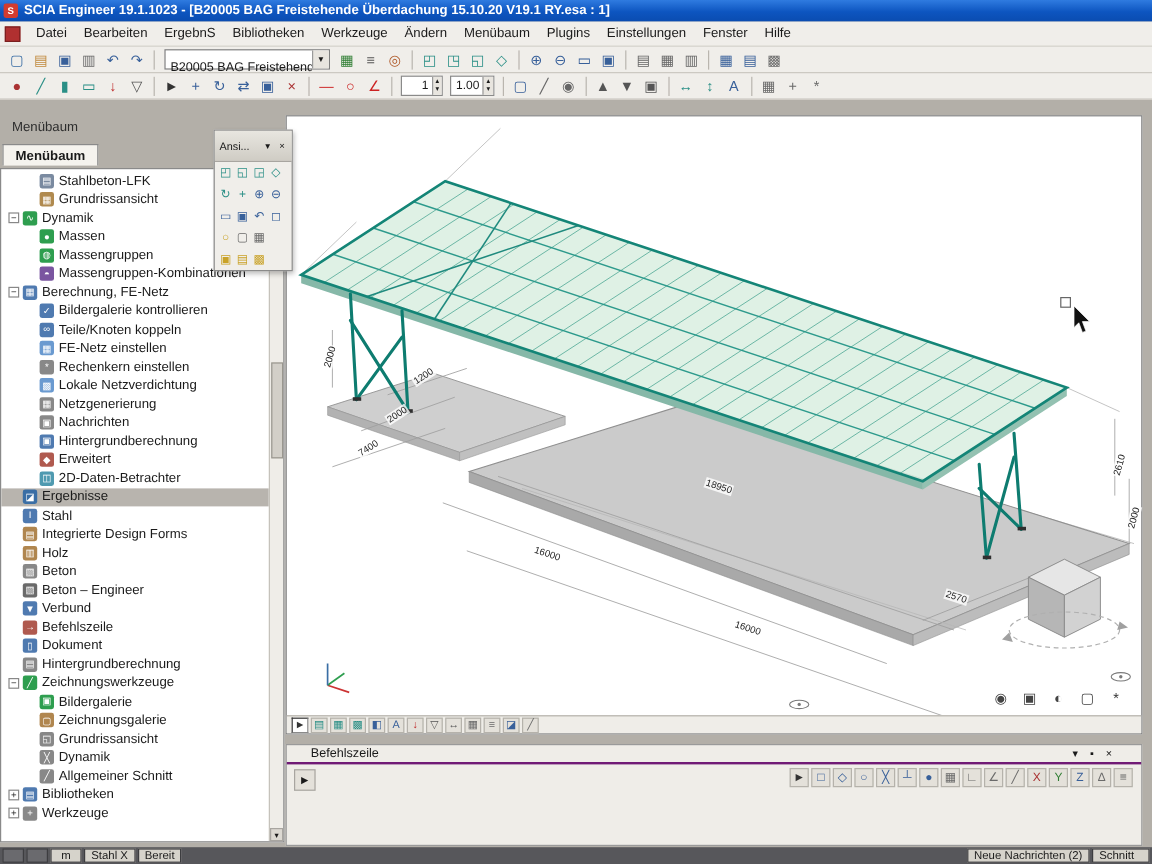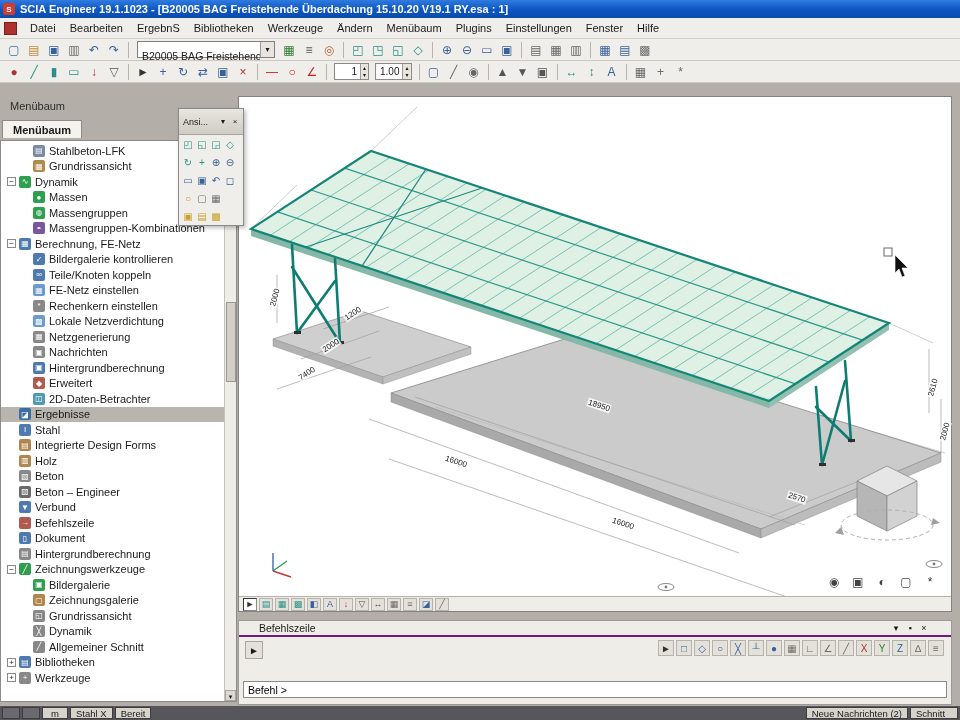--- a/index.html
+++ b/index.html
@@ -646,21 +646,20 @@
           <span class="ic" style="color: rgb(106, 106, 106);">▦</span>
           <span class="ic" style="color: rgb(106, 106, 106);">∟</span>
           <span class="ic" style="color: rgb(106, 106, 106);">∠</span>
           <span class="ic" style="color: rgb(106, 106, 106);">╱</span>
           <span class="ic" style="color: rgb(170, 51, 51);">X</span>
           <span class="ic" style="color: rgb(46, 125, 50);">Y</span>
           <span class="ic" style="color: rgb(56, 96, 154);">Z</span>
           <span class="ic" style="color: rgb(106, 106, 106);">∆</span>
           <span class="ic" style="color: rgb(106, 106, 106);">≡</span>
         </div>
-      <input id="cmd-input" readonly="" value="Befehl &gt;" style="">
     </div>
   </div>
 
   <div id="statusbar">
     <span class="sdark"></span>
     <span class="sdark"></span>
     <span class="scell" style="min-width:26px;justify-content:center;">m</span>
     <span class="scell">Stahl X</span>
     <span class="scell">Bereit</span>
     <span class="sgap"></span>

